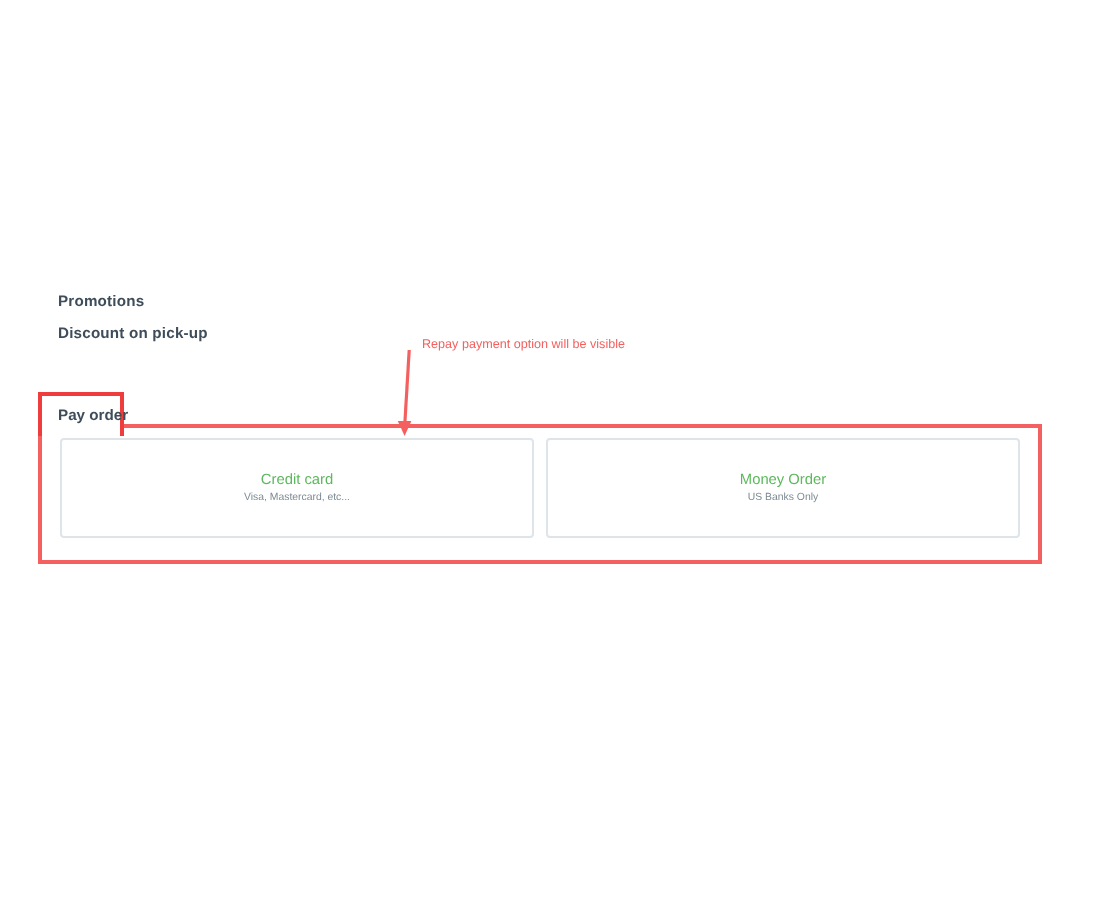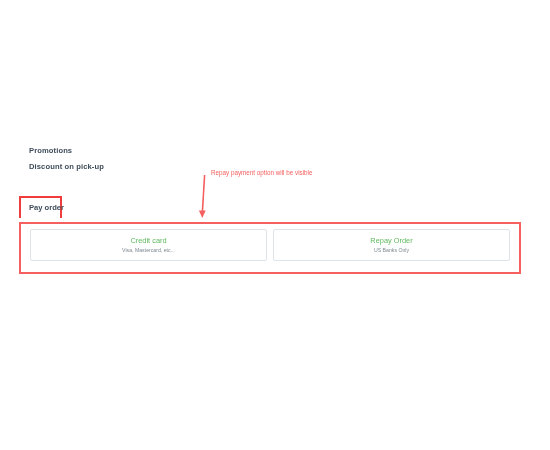--- a/index.html
+++ b/index.html
@@ -61,23 +61,23 @@
     font-weight: bold;
     color: #3f4d5a;
     white-space: nowrap;
     line-height: 1;
   }
 
   
   #payment-section-highlight {
     position: absolute;
     left: 19px;
-    top: 222px;
+    top: 212px;
     width: 502px;
-    height: 52px;
+    height: 70px;
     border: 2px solid #f4605f;
     box-sizing: border-box;
     background: #ffffff;
     z-index: 2;
   }
 
   
   #payment-options {
     position: absolute;
     left: 9px;
@@ -157,20 +157,20 @@
   <div id="payment-section-highlight">
 
     <div id="payment-options">
 
       <div class="payment-card">
         <div class="payment-card-title">Credit card</div>
         <div class="payment-card-subtitle">Visa, Mastercard, etc...</div>
       </div>
 
       <div class="payment-card">
-        <div class="payment-card-title">Repay Order</div>
+        <div class="payment-card-title">Money Order</div>
         <div class="payment-card-subtitle">US Banks Only</div>
       </div>
 
     </div>
   </div>
 
 </div>
 
 </body></html>

